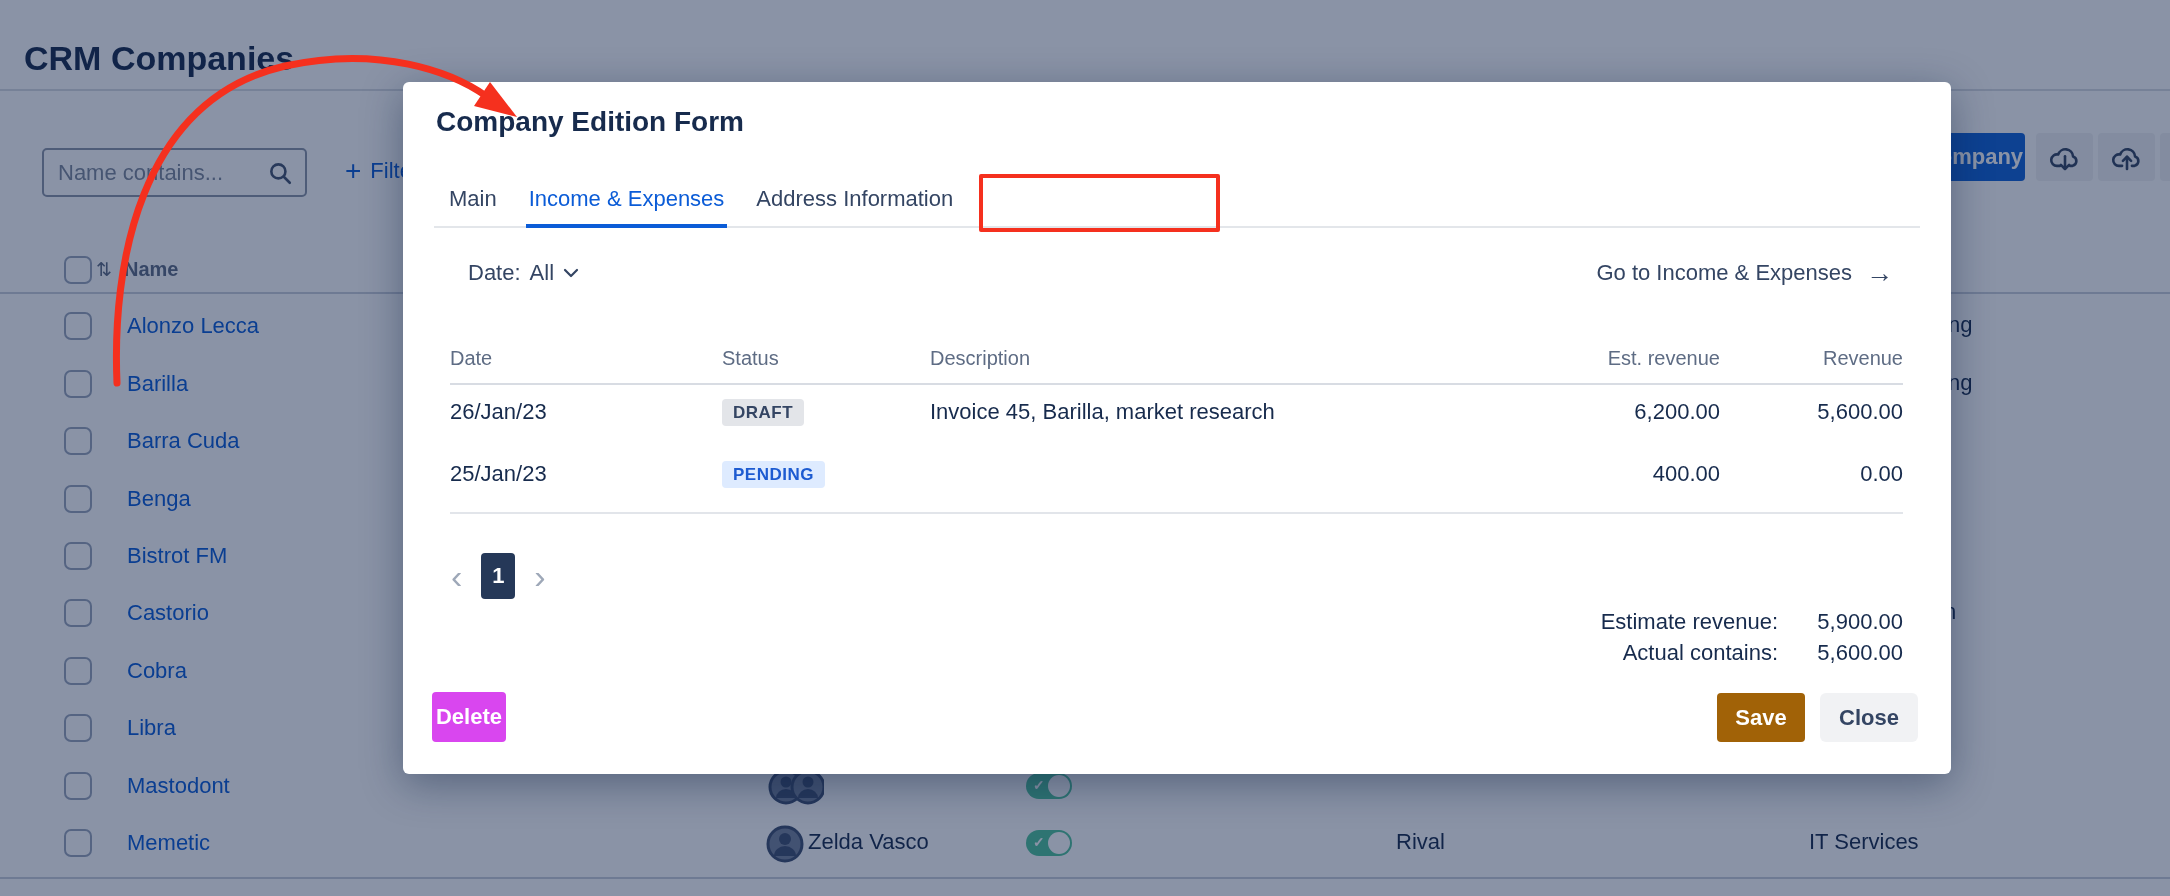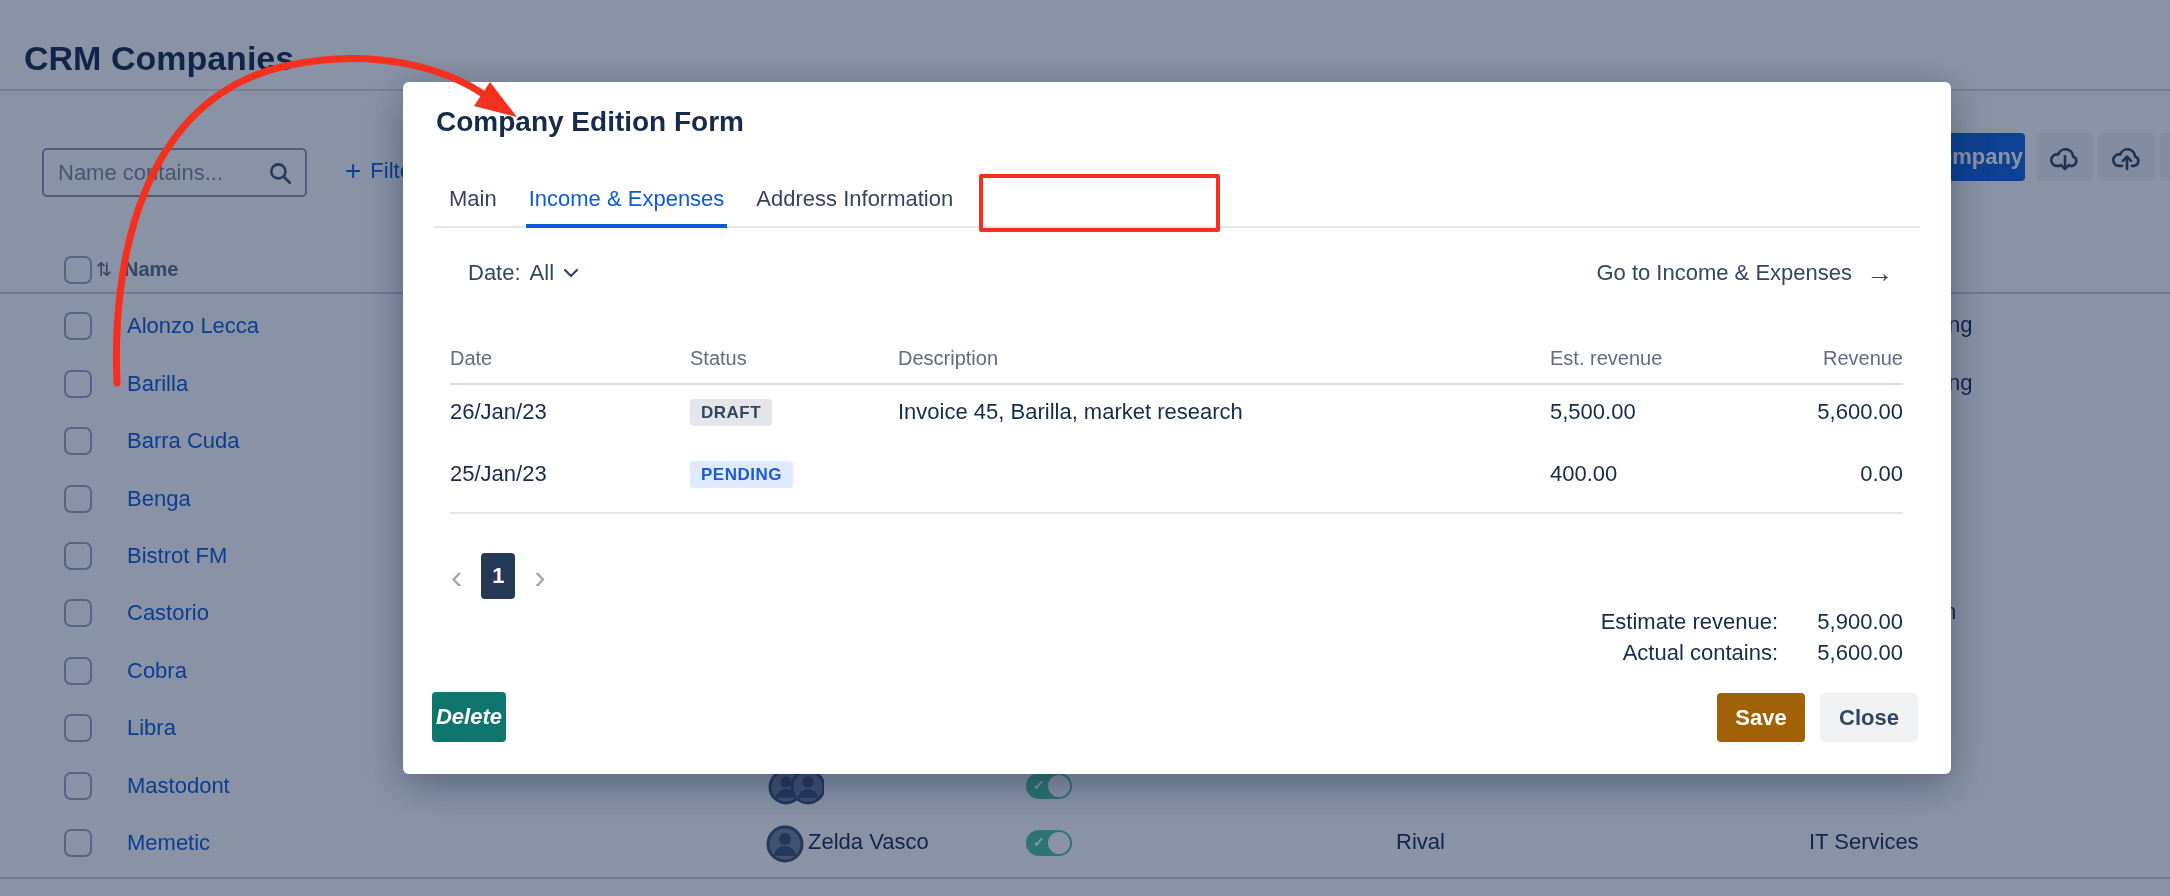--- a/index.html
+++ b/index.html
@@ -57,43 +57,43 @@
   .tab.active{color:#0B5CD7;border-bottom-color:#0B5CD7;}
 
   .date-filter{left:65px;top:178px;display:flex;align-items:center;gap:9px;font-size:22px;color:#344563;cursor:pointer;}
   .go-link{top:178px;right:58px;display:flex;align-items:center;gap:14px;font-size:22px;font-weight:500;
     color:#344563;cursor:pointer;}
   .go-link .arr{font-size:27px;line-height:22px;}
 
   .mtable-head{left:47px;top:265px;width:1453px;display:flex;font-size:20px;font-weight:500;color:#5E6C84;}
   .mtable-row{left:47px;width:1453px;display:flex;align-items:center;font-size:22px;color:#172B4D;height:62px;}
   .col-date{width:240px;}
-  .col-status{width:208px;}
+  .col-status{width:208px;margin-left:32px;}
   .col-desc{flex:1;}
-  .col-est{width:170px;}
+  .col-est{width:170px;text-align:right;}
   .col-rev{width:183px;text-align:right;}
   .head-divider{left:47px;top:301px;width:1453px;height:2px;background:#D8DCE3;}
   .rows-divider{left:47px;top:430px;width:1453px;height:2px;background:#E2E5EA;}
 
   .badge{display:inline-block;font-size:17px;font-weight:700;letter-spacing:0.5px;border-radius:4px;
     padding:5px 11px;line-height:17px;}
   .badge.draft{background:#E3E5E9;color:#344563;}
   .badge.pending{background:#DEEBFF;color:#1D5BD1;}
 
   .pagination{left:44px;top:471px;height:46px;display:flex;align-items:center;gap:15px;}
   .pg-chev{font-size:34px;color:#9EA8B8;line-height:34px;cursor:pointer;padding:0 4px;}
   .pg-num{width:34px;height:46px;background:#253858;border-radius:4px;color:#fff;font-size:22px;font-weight:600;
     display:flex;align-items:center;justify-content:center;cursor:pointer;}
 
   .totals{top:524px;right:48px;text-align:right;font-size:22px;color:#172B4D;font-weight:500;}
   .totals .trow{height:31px;display:flex;justify-content:flex-end;align-items:center;}
   .totals .tval{display:inline-block;width:125px;text-align:right;}
 
   .btn{display:flex;align-items:center;justify-content:center;font-size:22px;font-weight:600;border-radius:4px;cursor:pointer;}
-  .btn-delete{left:29px;top:610px;width:74px;height:50px;background:#0f766e;color:#fff;font-style:italic;}
+  .btn-delete{left:29px;top:610px;width:74px;height:50px;background:#d946ef;color:#fff;}
   .btn-save{left:1314px;top:611px;width:88px;height:49px;background:#a16207;color:#fff;}
   .btn-close{left:1417px;top:611px;width:98px;height:49px;background:#F1F2F4;color:#344563;border-radius:6px;}
 
   
   .anno-svg{position:absolute;z-index:20;left:0;top:0;pointer-events:none;}
   .tab-redbox{position:absolute;z-index:20;left:979px;top:174px;width:233px;height:50px;
     border:4px solid #F5301E;border-radius:2px;pointer-events:none;}
 </style>
 </head>
 <body>
@@ -241,21 +241,21 @@
       <span class="col-desc">Description</span>
       <span class="col-est">Est. revenue</span>
       <span class="col-rev">Revenue</span>
     </div>
     <div class="m-abs head-divider"></div>
 
     <div class="m-abs mtable-row" style="top:299px">
       <span class="col-date">26/Jan/23</span>
       <span class="col-status"><span class="badge draft">DRAFT</span></span>
       <span class="col-desc">Invoice 45, Barilla, market research</span>
-      <span class="col-est">5,500.00</span>
+      <span class="col-est">6,200.00</span>
       <span class="col-rev">5,600.00</span>
     </div>
     <div class="m-abs mtable-row" style="top:361px">
       <span class="col-date">25/Jan/23</span>
       <span class="col-status"><span class="badge pending">PENDING</span></span>
       <span class="col-desc"></span>
       <span class="col-est">400.00</span>
       <span class="col-rev">0.00</span>
     </div>
     <div class="m-abs rows-divider"></div>

